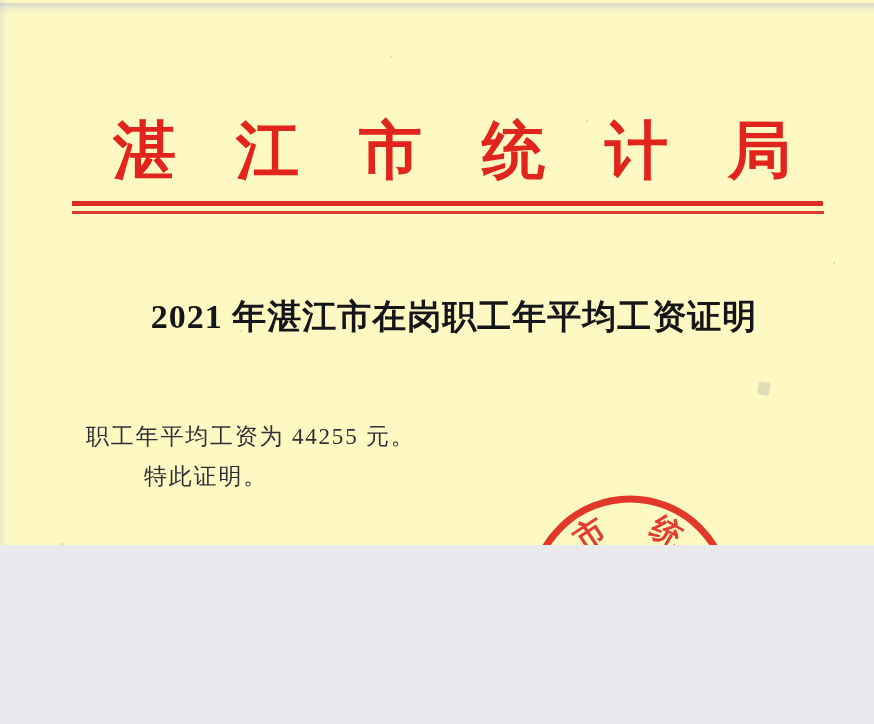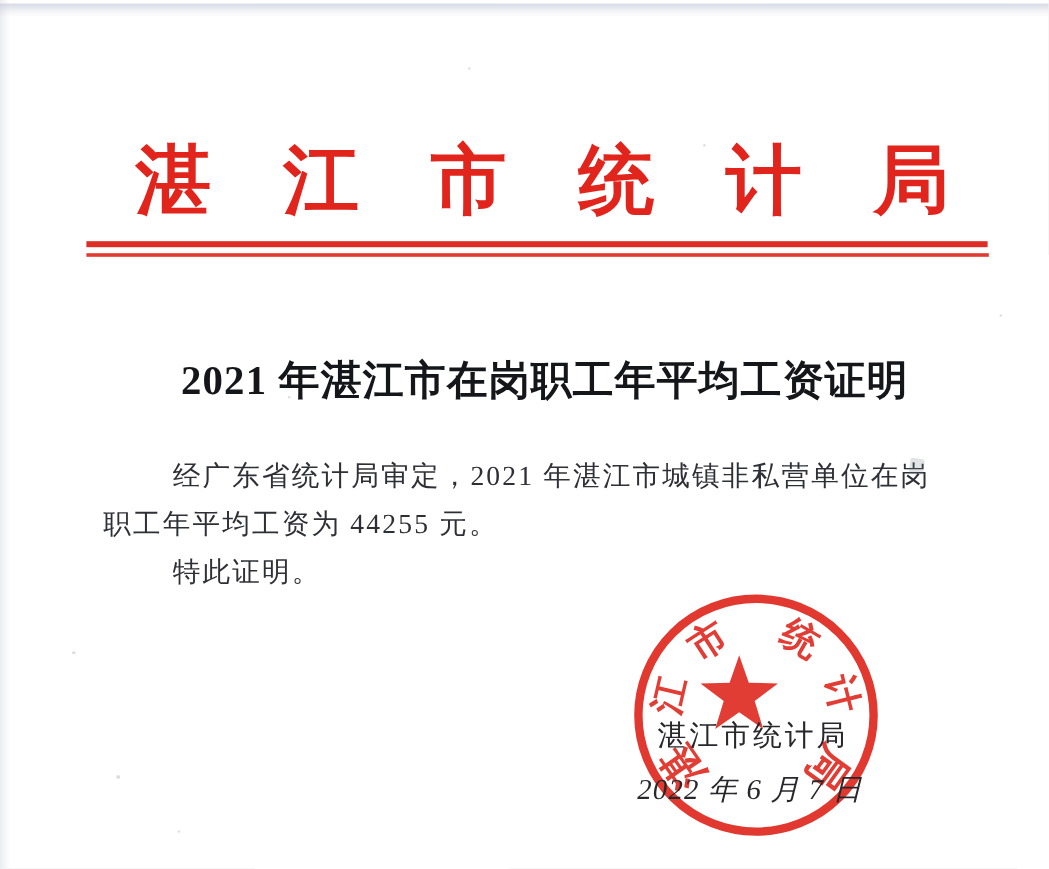--- a/index.html
+++ b/index.html
@@ -1,21 +1,21 @@
 <!DOCTYPE html>
 <html><head>
 <meta charset="utf-8">
 <style>
   html, body { margin: 0; padding: 0; background: #e9e9ee; }
   .page {
     position: relative;
     width: 874px;
-    height: 724px;
+    height: 545px;
     margin: 0 auto;
-    background: #ffffff;
+    background: #fef9c3;
     overflow: hidden;
     font-family: "Liberation Serif", "DejaVu Serif", serif;
   }
   
   .scan-band {
     position: absolute;
     left: 0; top: 3px;
     width: 100%; height: 11px;
     background: linear-gradient(to bottom, rgba(182,186,206,0.55), rgba(182,186,206,0.18) 55%, rgba(182,186,206,0));
   }
@@ -120,21 +120,20 @@
   <div class="scan-band"></div>
   <div class="scan-band-left"></div>
 
   <div class="org-name">湛江市统计局</div>
 
   <div class="rule rule-thick"></div>
   <div class="rule rule-thin"></div>
 
   <h1 class="doc-title">2021 年湛江市在岗职工年平均工资证明</h1>
 
-  <p class="body-line body-line-1">经广东省统计局审定，2021 年湛江市城镇非私营单位在岗</p>
   <p class="body-line body-line-2">职工年平均工资为 44255 元。</p>
   <p class="body-line body-line-3">特此证明。</p>
 
   <svg class="seal-svg" viewBox="0 0 212 212" xmlns="http://www.w3.org/2000/svg">
     <ellipse cx="104" cy="106" rx="98" ry="97" fill="none" stroke="#de2218" stroke-width="7" stroke-opacity="0.9"></ellipse>
     <path d="M90,56 L98,79 L122.3,79.5 L102.9,94.2 L110,117.5 L90,103.6 L70,117.5 L77.1,94.2 L57.7,79.5 L82,79 Z" fill="#de2218" fill-opacity="0.88"></path>
     <text class="seal-ring-char" x="43.4" y="148.4" transform="rotate(-125 43.4 148.4)" font-size="35" fill="#de2218" fill-opacity="0.88" text-anchor="middle" dominant-baseline="central">湛</text>
     <text class="seal-ring-char" x="31.9" y="89.4" transform="rotate(-77 31.9 89.4)" font-size="31" fill="#de2218" fill-opacity="0.88" text-anchor="middle" dominant-baseline="central">江</text>
     <text class="seal-ring-char" x="63.7" y="43.9" transform="rotate(-33 63.7 43.9)" font-size="31" fill="#de2218" fill-opacity="0.88" text-anchor="middle" dominant-baseline="central">市</text>
     <text class="seal-ring-char" x="141" y="41.9" transform="rotate(30 141 41.9)" font-size="31" fill="#de2218" fill-opacity="0.88" text-anchor="middle" dominant-baseline="central">统</text>

